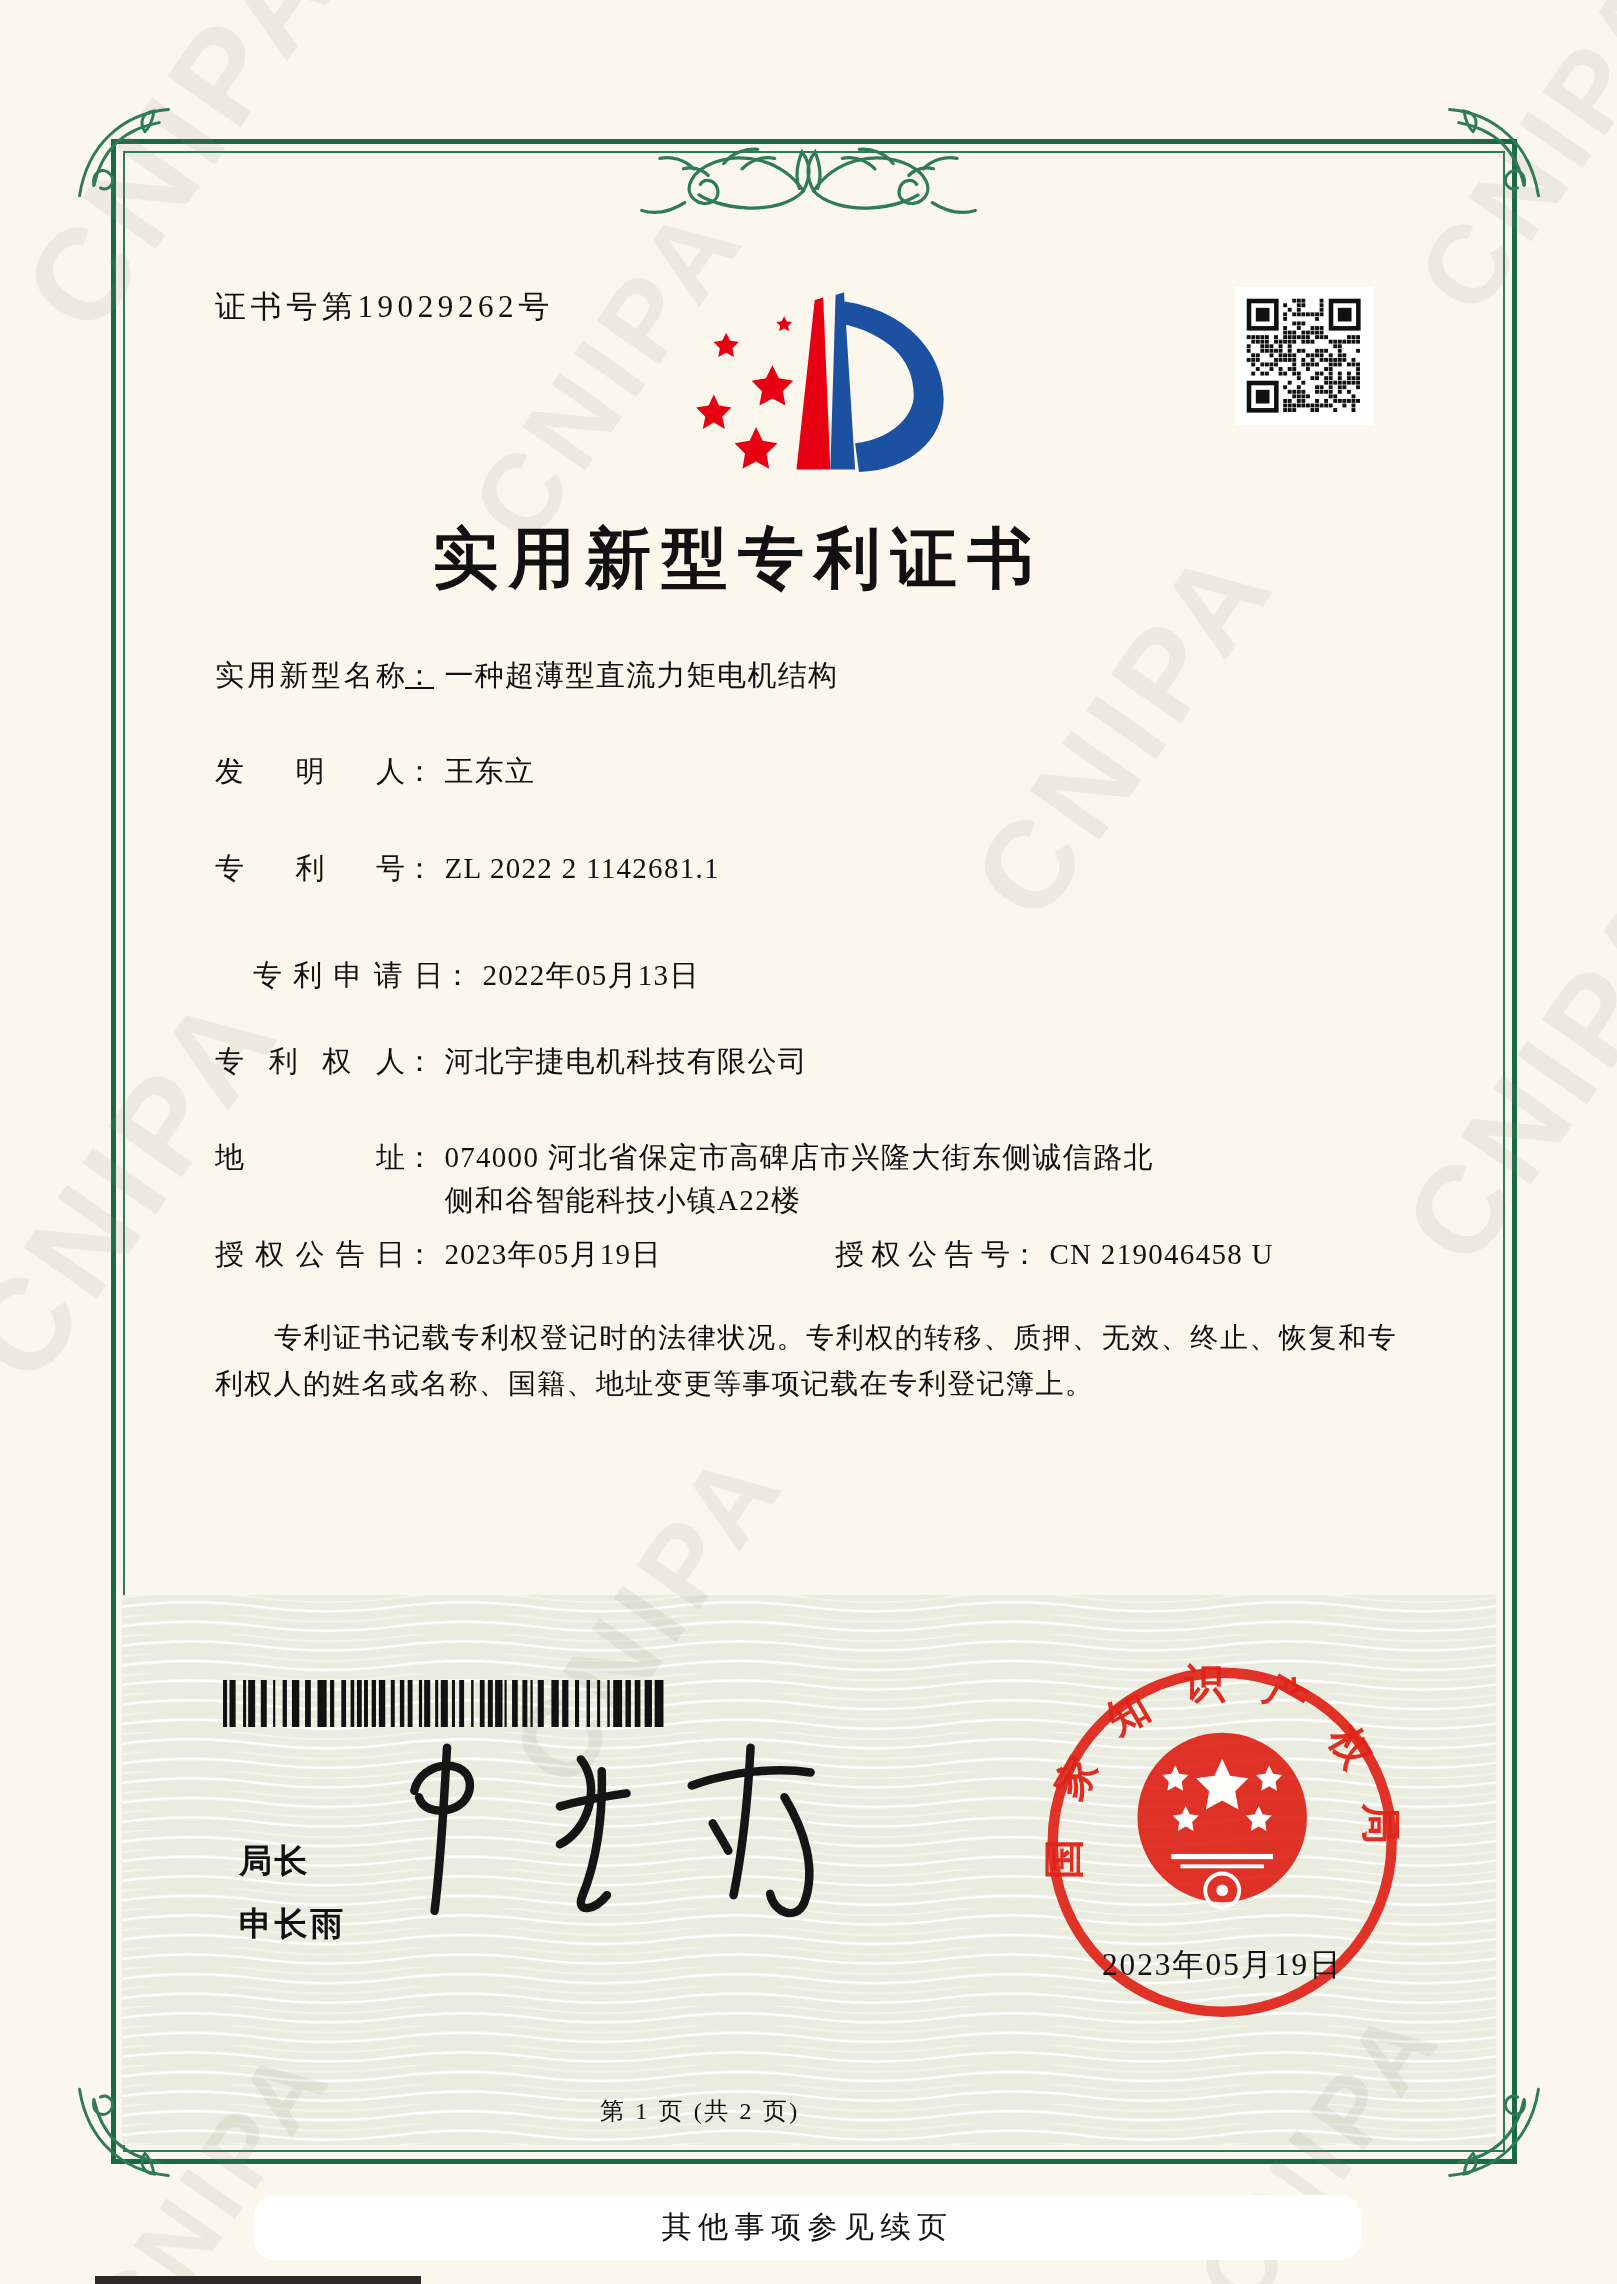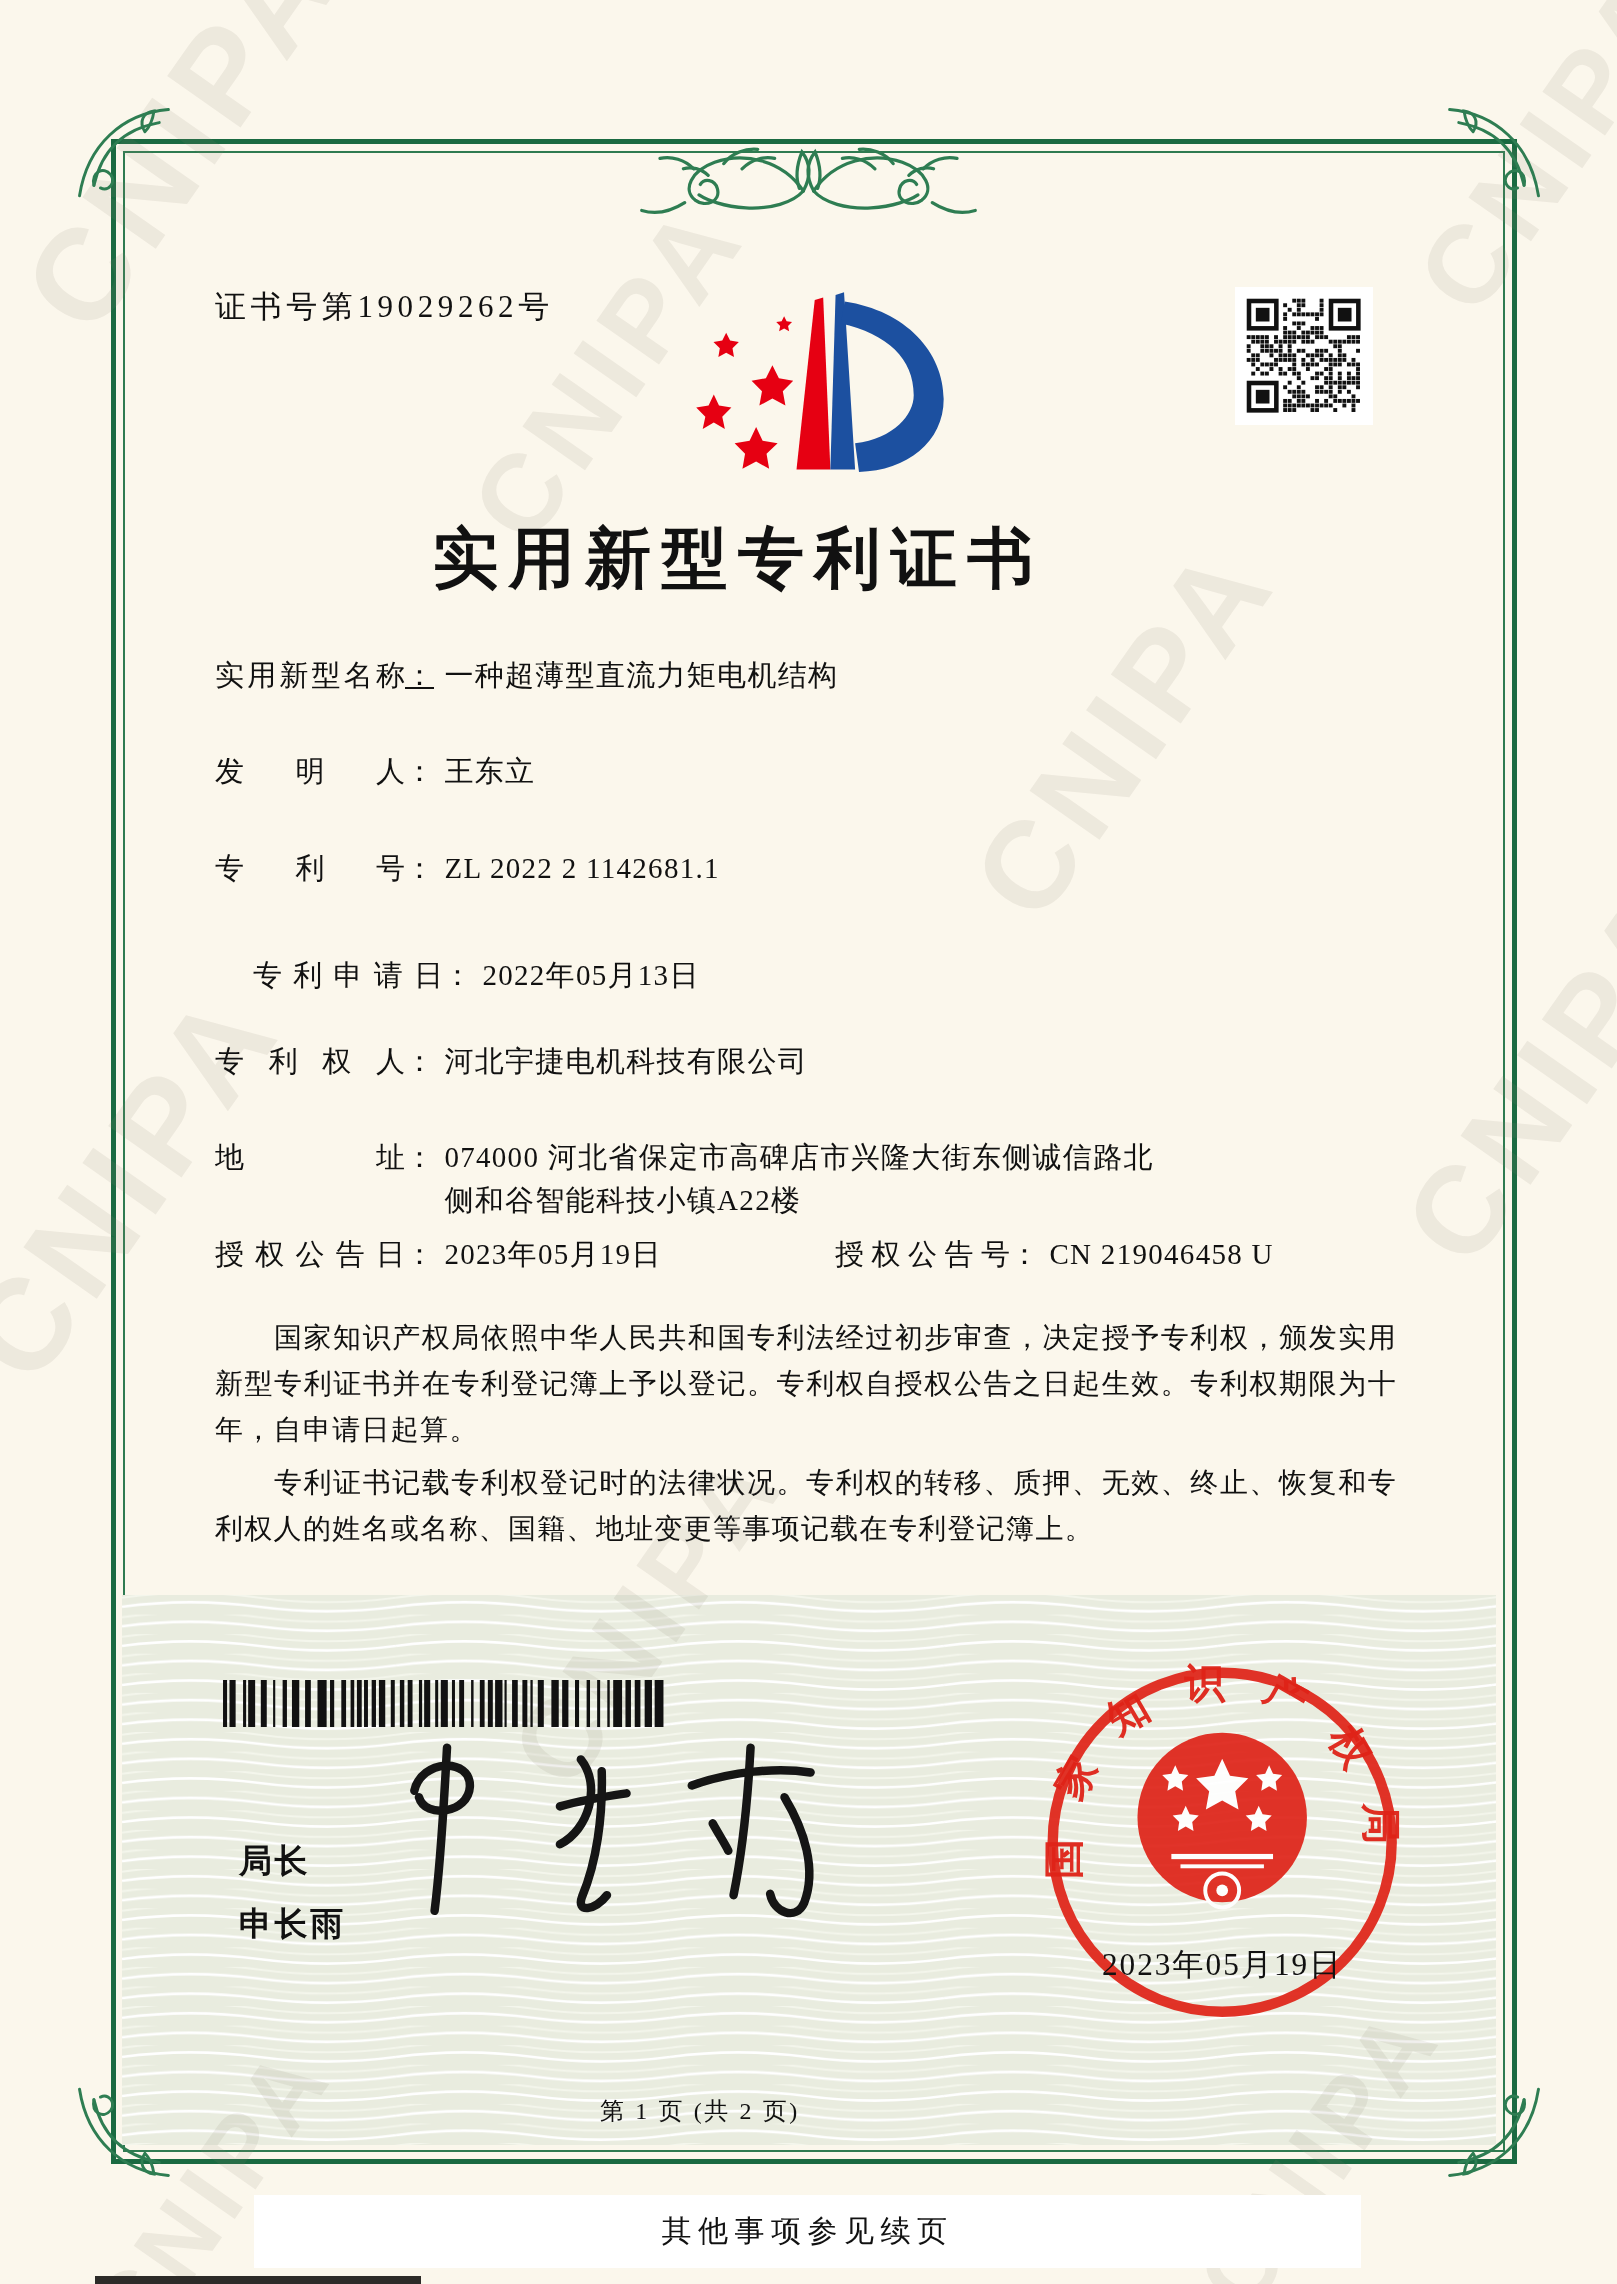--- a/index.html
+++ b/index.html
@@ -40,22 +40,22 @@
   .signer-title{position:absolute;left:239px;top:1839px;font-size:33px;font-weight:700;
       font-family:"Liberation Sans","DejaVu Sans",sans-serif;z-index:2;letter-spacing:2.6px;}
   .signer-name{position:absolute;left:239px;top:1902px;font-size:33px;font-weight:700;
       font-family:"Liberation Sans","DejaVu Sans",sans-serif;z-index:2;letter-spacing:2.6px;}
   #signature{position:absolute;left:385px;top:1728px;z-index:2;}
   
   #seal{position:absolute;left:1041px;top:1661px;z-index:3;}
   
   .pageind{position:absolute;left:0;top:2095px;width:1400px;text-align:center;
            font-size:24px;letter-spacing:2.6px;z-index:2;}
-  .contstrip{position:absolute;left:254px;top:2195px;width:1107px;height:73px;
-             background:#ffffff;z-index:2;display:flex;align-items:center;justify-content:center;}
+  .contstrip{position:absolute;left:254px;top:2195px;width:1107px;height:65px;
+             background:#ffffff;z-index:2;display:flex;align-items:center;justify-content:center;border-radius:21px;}
   .contstrip span{font-size:30px;letter-spacing:6.5px;}
   .scan-edge{position:absolute;left:95px;top:2276px;width:326px;height:8.5px;
              background:#2d2b28;z-index:4;}
   .deco{z-index:1;}
 </style>
 </head>
 <body>
 
 <span class="wm" style="left:-39px;top:59px;font-size:130px;">CNIPA</span>
 <span class="wm" style="left:417px;top:307px;">CNIPA</span>
@@ -421,21 +421,20 @@
   <span class="flabel">地址</span><span class="fcolon">：</span><span class="fvalue wrap">074000 河北省保定市高碑店市兴隆大街东侧诚信路北侧和谷智能科技小镇A22楼</span>
 </div>
 <div class="frow" style="top:1233px;">
   <span class="flabel">授权公告日</span><span class="fcolon">：</span><span class="fvalue">2023年05月19日</span>
   <span class="grant2">
     <span class="flabel" style="width:175px;">授权公告号</span><span class="fcolon">：</span><span class="fvalue">CN 219046458 U</span>
   </span>
 </div>
 
 <div class="bodytext">
-  <p>国家知识产权局依照中华人民共和国专利法经过初步审查，决定授予专利权，颁发实用新型专利证书并在专利登记簿上予以登记。专利权自授权公告之日起生效。专利权期限为十年，自申请日起算。</p>
   <p>专利证书记载专利权登记时的法律状况。专利权的转移、质押、无效、终止、恢复和专利权人的姓名或名称、国籍、地址变更等事项记载在专利登记簿上。</p>
 </div>
 
 <svg id="barcode" width="457" height="47" fill="#111" viewBox="0 0 700 72">
     <rect x="0.0" y="0" width="6.2" height="72"></rect>
     <rect x="9.9" y="0" width="9.4" height="72"></rect>
     <rect x="30.7" y="0" width="4.7" height="72"></rect>
     <rect x="38.5" y="0" width="10.7" height="72"></rect>
     <rect x="57.9" y="0" width="9.1" height="72"></rect>
     <rect x="76.7" y="0" width="3.3" height="72"></rect>

